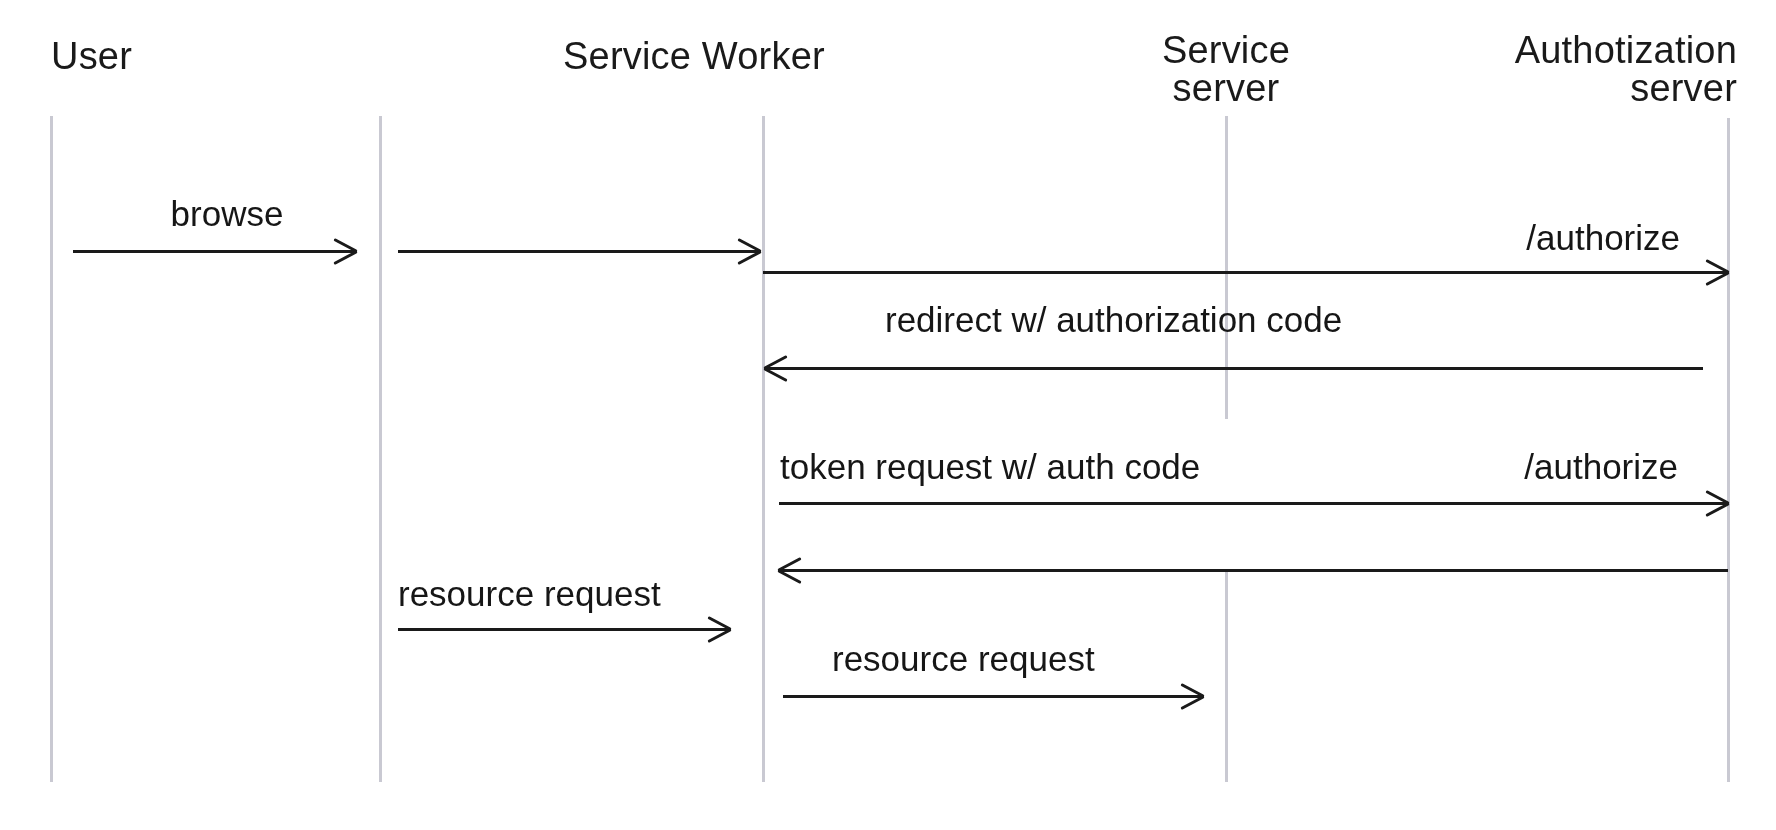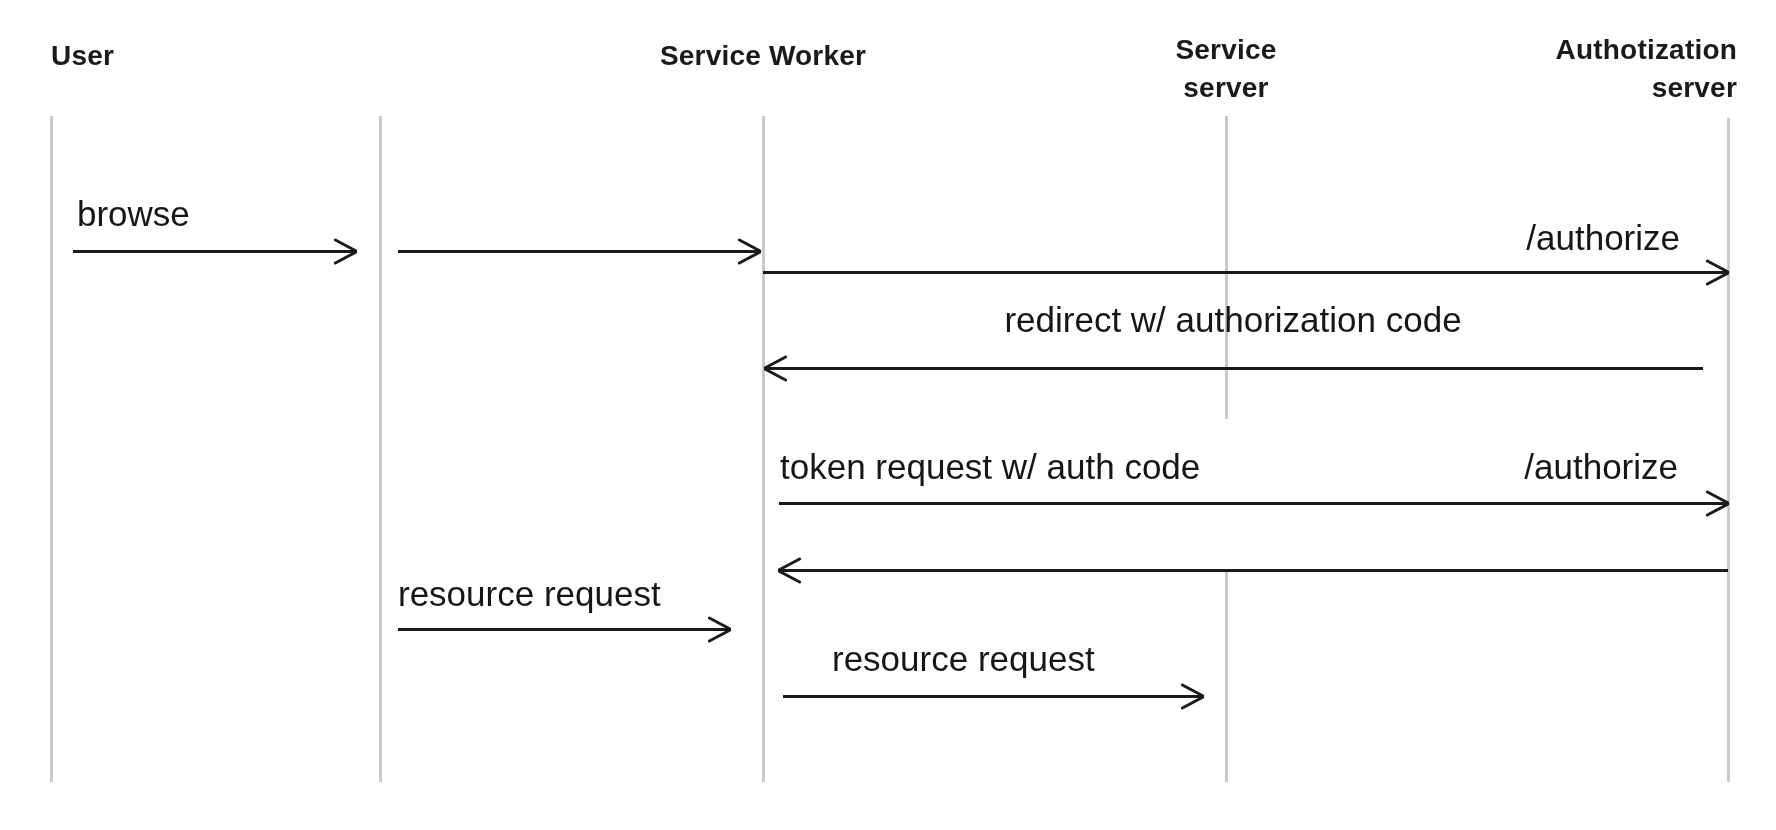--- a/index.html
+++ b/index.html
@@ -7,22 +7,22 @@
     position:relative;
     width:1776px;height:830px;
     background:#ffffff;
     font-family:"Liberation Sans","DejaVu Sans",sans-serif;
     color:#1a1a1a;
     overflow:hidden;
   }
   
   .participant{
     position:absolute;
-    font-size:28px;
-    font-weight:bold;
+    font-size:38px;
+    font-weight:normal;
     line-height:38px;
     white-space:pre-line;
     letter-spacing:0.2px;
   }
   
   .lifeline{
     position:absolute;
     width:3px;
     background:#c9c9d2;
   }
@@ -60,34 +60,34 @@
     white-space:nowrap;
     color:#161616;
   }
 </style>
 </head>
 <body>
 
 <div class="canvas">
 
   <div class="participant" style="left:51px;top:37px;width:400px;text-align:left">User</div>
-  <div class="participant" style="left:563px;top:37px;width:400px;text-align:center">Service Worker</div>
+  <div class="participant" style="left:563px;top:37px;width:400px;text-align:left">Service Worker</div>
   <div class="participant" style="left:1076px;top:31px;width:300px;text-align:center">Service
 server</div>
   <div class="participant" style="left:1437px;top:31px;width:300px;text-align:right">Authotization
 server</div>
 
   <div class="lifeline" style="left:50px;top:116px;height:666px"></div>
   <div class="lifeline" style="left:379px;top:116px;height:666px"></div>
   <div class="lifeline" style="left:762px;top:116px;height:666px"></div>
   <div class="lifeline" style="left:1225px;top:116px;height:303px"></div>
   <div class="lifeline" style="left:1225px;top:572px;height:210px"></div>
   <div class="lifeline" style="left:1727px;top:118px;height:664px"></div>
 
-  <div class="mlabel" style="left:77px;width:284px;top:196px;text-align:left">browse</div>
+  <div class="mlabel" style="left:85px;width:284px;top:196px;text-align:center">browse</div>
   <div class="arrow right" style="left:73px;top:250px;width:284px">
     <span class="head">
         <i class="a"></i>
         <i class="b"></i>
       </span>
   </div>
 
   <div class="arrow right" style="left:398px;top:250px;width:363px">
     <span class="head">
         <i class="a"></i>
@@ -96,21 +96,21 @@
   </div>
 
   <div class="mlabel" style="left:1380px;width:300px;top:220px;text-align:right">/authorize</div>
   <div class="arrow right" style="left:763px;top:271px;width:966px">
     <span class="head">
         <i class="a"></i>
         <i class="b"></i>
       </span>
   </div>
 
-  <div class="mlabel" style="left:885px;width:696px;top:302px;text-align:center">redirect w/ authorization code</div>
+  <div class="mlabel" style="left:885px;width:696px;top:302px;">redirect w/ authorization code</div>
   <div class="arrow left" style="left:764px;top:367px;width:939px">
     <span class="head">
         <i class="a"></i>
         <i class="b"></i>
       </span>
   </div>
 
   <div class="mlabel" style="left:780px;top:449px;text-align:right">token request w/ auth code</div>
   <div class="mlabel" style="left:1378px;width:300px;top:449px;text-align:right">/authorize</div>
   <div class="arrow right" style="left:779px;top:502px;width:950px">

